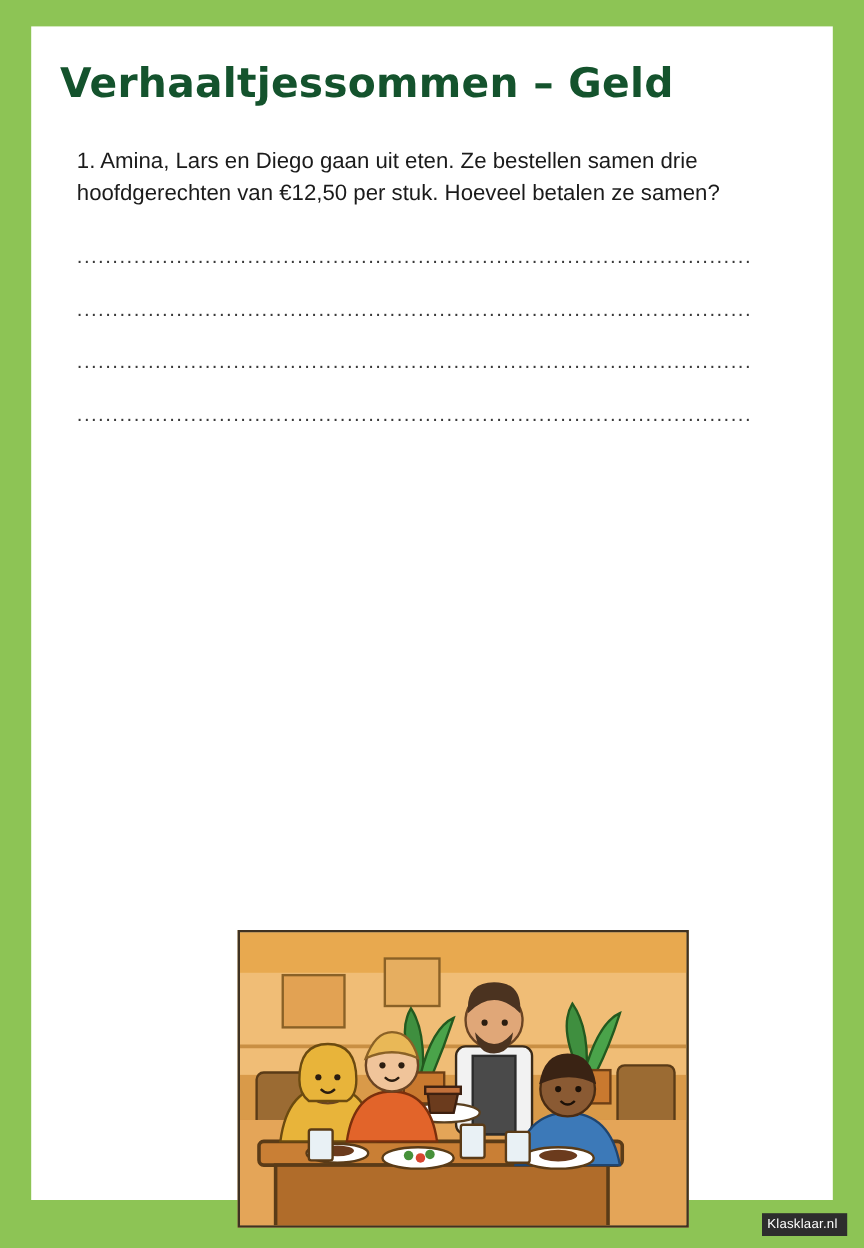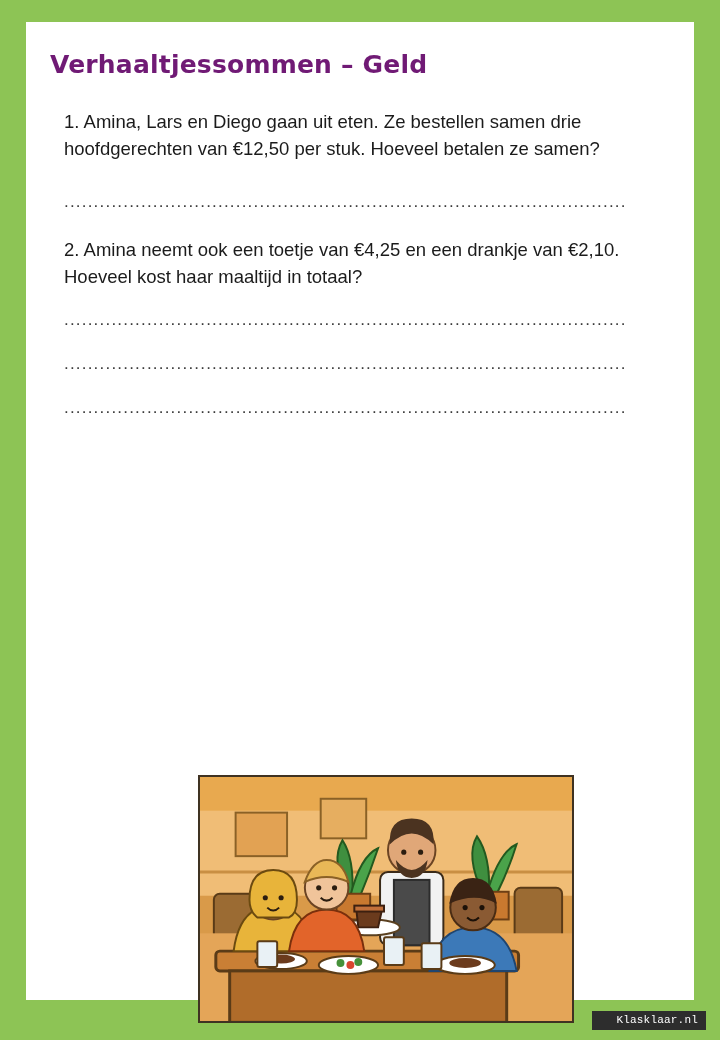--- a/index.html
+++ b/index.html
@@ -25,34 +25,35 @@
     top: 22px;
     width: 668px;
     height: 978px;
     background: #ffffff;
     box-sizing: border-box;
   }
   .title {
     position: absolute;
     left: 24px;
     top: 28px;
-    font-size: 25px;
+    font-size: 34px;
     font-weight: bold;
-    color: #701a75;
+    color: #14532d;
     letter-spacing: 0.2px;
     font-family: "DejaVu Sans", sans-serif;
   }
   .body-col {
     position: absolute;
     left: 38px;
     top: 86px;
     width: 578px;
   }
   .q-block {
     margin-bottom: 0;
+    margin-top: 12px;
   }
   .q-text {
     font-size: 18.5px;
     line-height: 27px;
     color: #1b1b1b;
     font-family: "Liberation Sans", sans-serif;
     white-space: pre-wrap;
   }
   .dots {
     font-size: 17px;
@@ -82,43 +83,42 @@
     position: absolute;
     inset: 0;
   }
   .footer-badge {
     position: absolute;
     right: 14px;
     bottom: 10px;
     background: #2d2d2d;
     color: #ffffff;
     font-size: 11px;
-    padding: 3px 8px 4px 24px;
-    font-family: Liberation Mono, monospace;
+    padding: 3px 8px 4px 4px;
+    font-family: Liberation Sans, sans-serif;
     letter-spacing: 0.2px;
   }
 </style>
 </head>
 <body>
 
 <div class="page-bg"></div>
 
 <div class="sheet">
 
   <div class="title">Verhaaltjessommen – Geld</div>
 
   <div class="body-col">
 
     <div class="q-block q1">
       <div class="q-text">1. Amina, Lars en Diego gaan uit eten. Ze bestellen samen drie hoofdgerechten van €12,50 per stuk. Hoeveel betalen ze samen?</div>
       <div class="dots">...............................................................................................</div>
     </div>
 
     <div class="q-block">
-      <div class="q-text">2. Amina neemt ook een toetje van €4,25 en een drankje van €2,10. Hoeveel kost haar maaltijd in totaal?</div>
       <div class="dots">...............................................................................................</div>
     </div>
 
     <div class="q-block">
       <div class="dots">...............................................................................................</div>
     </div>
 
     <div class="q-block">
       <div class="dots">...............................................................................................</div>
     </div>

